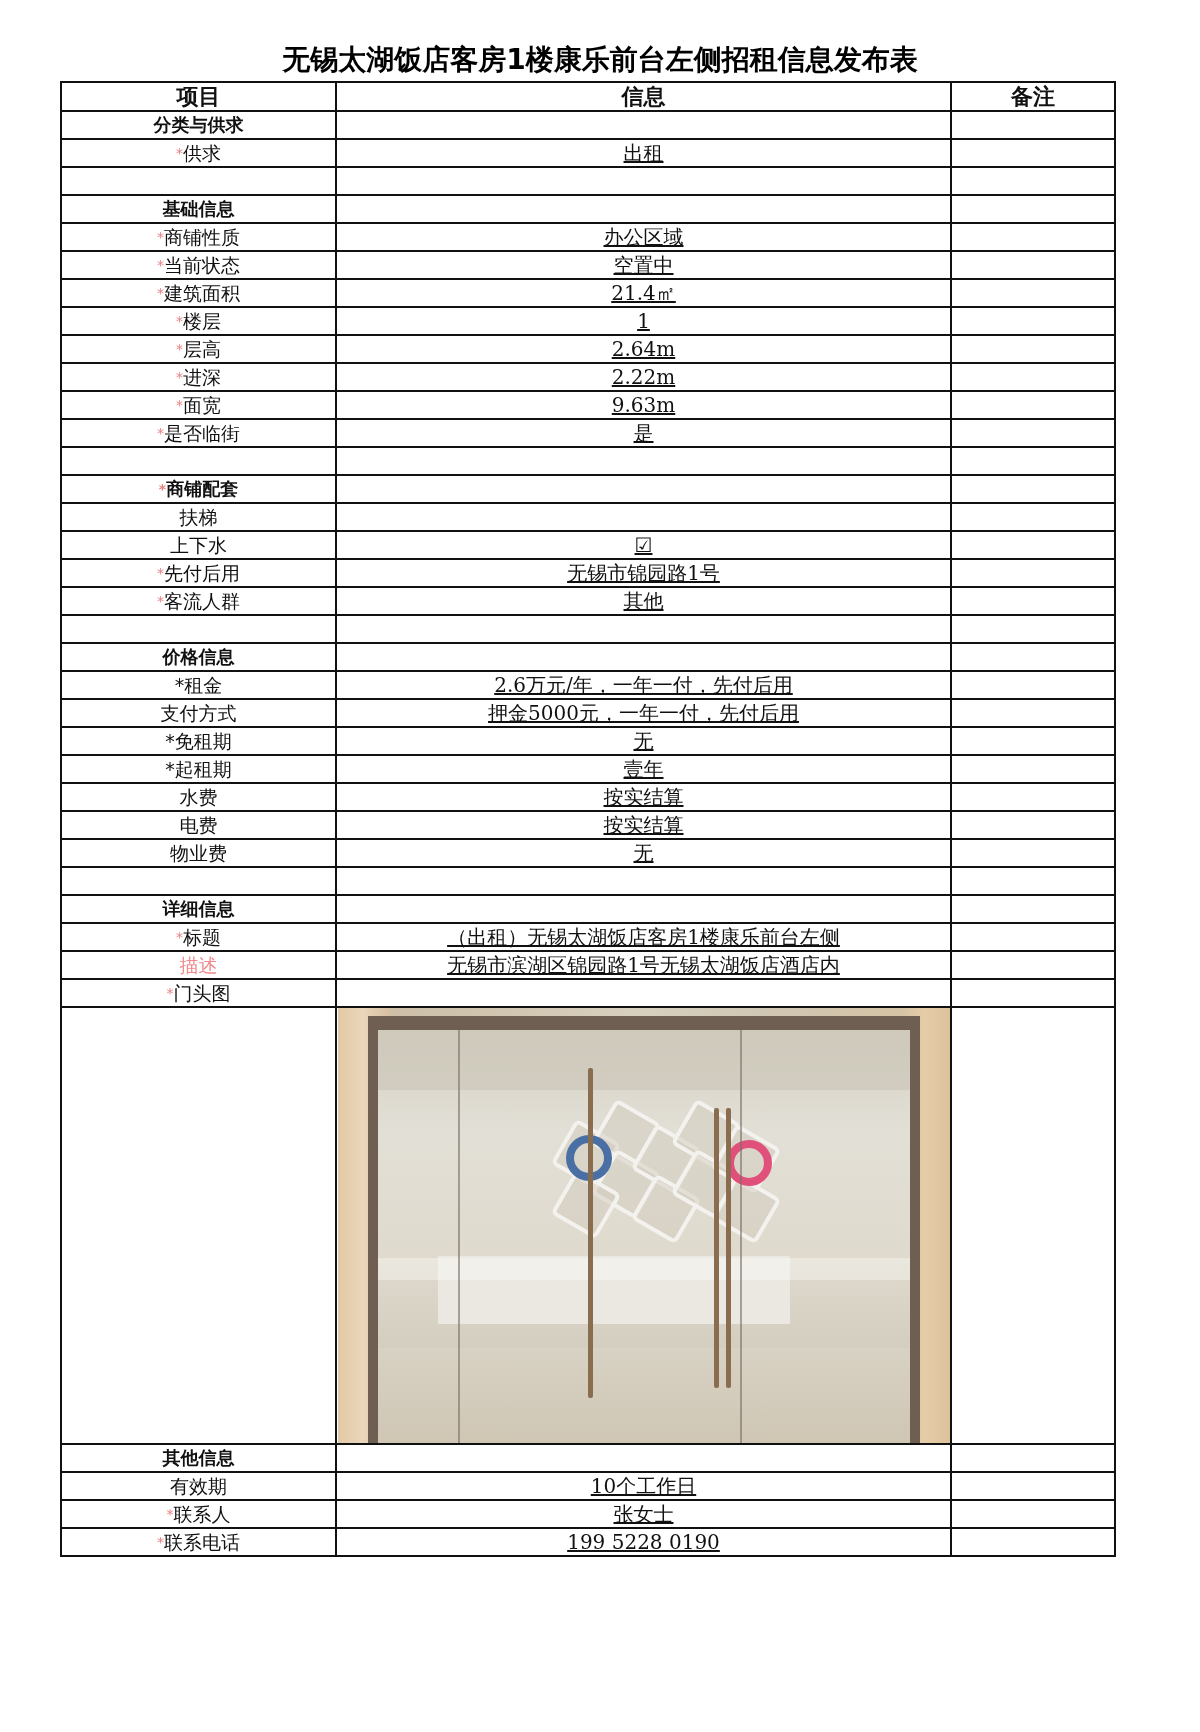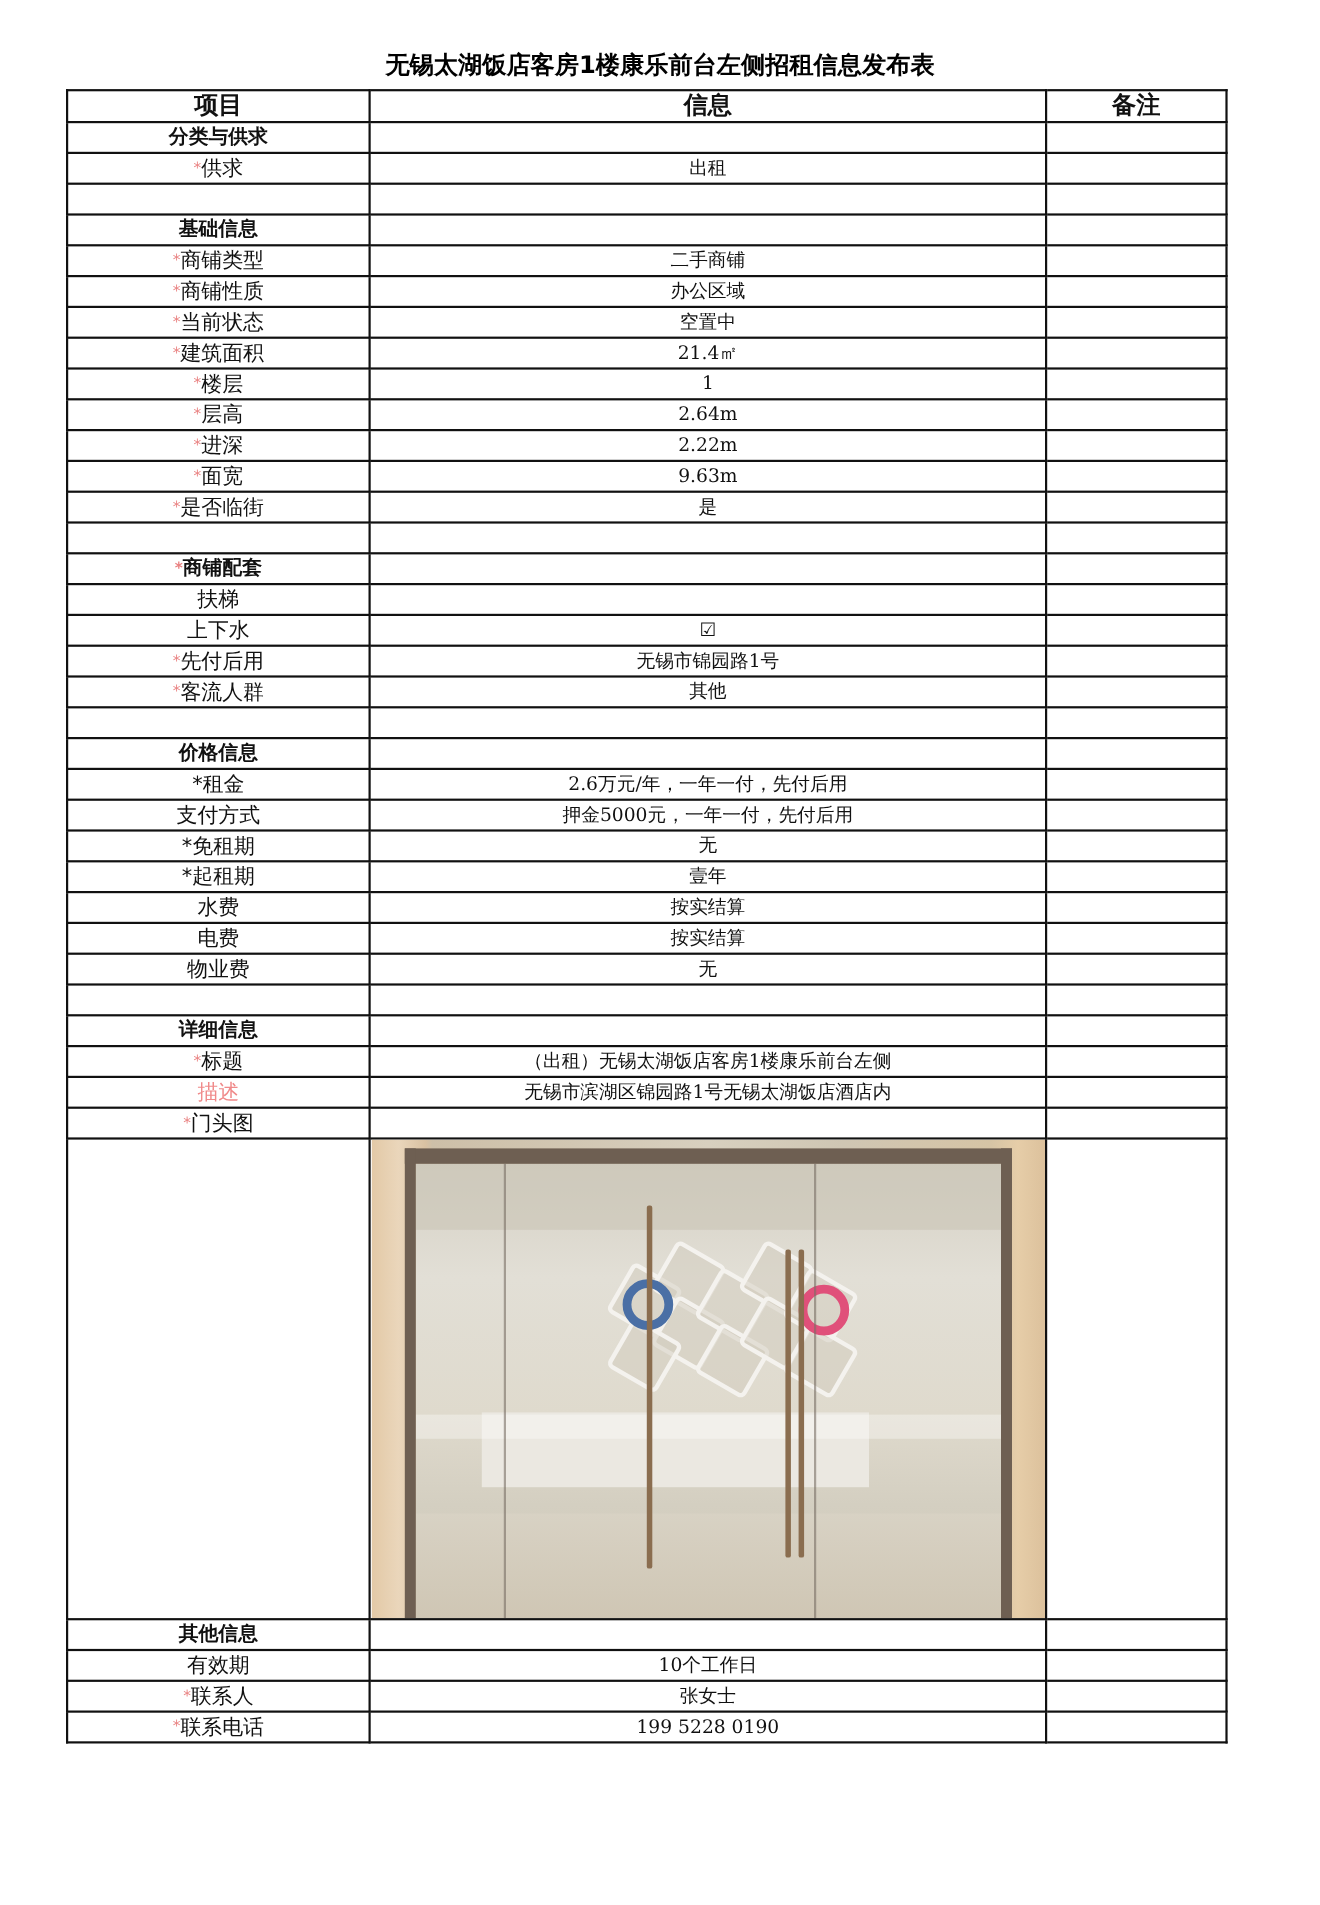--- a/index.html
+++ b/index.html
@@ -1,25 +1,25 @@
 <!DOCTYPE html>
 <html><head>
 <meta charset="utf-8">
 <style>
   html, body { margin: 0; padding: 0; background: #ffffff; }
   body { width: 1200px; height: 1732px; position: relative; overflow: hidden; font-family: "DejaVu Sans", "Liberation Sans", sans-serif; color: #111; }
-  .title { position: absolute; left: 0; top: 40px; width: 1200px; text-align: center; font-size: 22px; font-weight: bold; letter-spacing: 0px; line-height: 40px; color: #000; }
+  .title { position: absolute; left: 0; top: 40px; width: 1200px; text-align: center; font-size: 28px; font-weight: bold; letter-spacing: 0px; line-height: 40px; color: #000; }
   table.sheet { position: absolute; left: 60px; top: 81px; width: 1054px; border-collapse: collapse; table-layout: fixed; }
   table.sheet td, table.sheet th { border: 2px solid #111; padding: 0; text-align: center; vertical-align: middle; overflow: hidden; white-space: nowrap; }
   col.c1 { width: 275px; } col.c2 { width: 615px; } col.c3 { width: 164px; }
   th { font-size: 22px; font-weight: bold; height: 27px; line-height: 27px; }
   td { height: 26px; line-height: 26px; }
   td.label { font-size: 19px; font-family: "DejaVu Sans", sans-serif; }
   td.label.section { font-weight: bold; font-size: 18px; }
-  td.value { font-family: "DejaVu Serif", "Liberation Serif", serif; font-size: 17px; }
+  td.value { font-family: "DejaVu Serif", "Liberation Serif", serif; font-size: 20px; text-decoration: underline; }
   .req { color: #e98080; font-size: 14px; vertical-align: top; }
   .pink { color: #f08a8a; margin-left: 45px; }
   .big-label { font-size: 24px; }
   tr.img-row td { height: 435px; }
   .photo { position: relative; margin: 0 auto; width: 612px; height: 435px; overflow: hidden;
     background: linear-gradient(90deg, #e3c9a6 0%, #ead6bb 4%, #d9c1a2 8%, #cdbfa8 9%, #d2c7b3 30%, #d8d0bf 50%, #cfc6b3 70%, #d6c4a5 92%, #e6cda8 96%, #dcc19c 100%); }
   .photo .frame-top { position: absolute; left: 30px; right: 30px; top: 8px; height: 14px; background: #6e5f52; }
   .photo .frame-left { position: absolute; left: 30px; top: 8px; width: 10px; bottom: 0; background: #6e5f52; }
   .photo .frame-right { position: absolute; right: 30px; top: 8px; width: 10px; bottom: 0; background: #6e5f52; }
   .photo .interior { position: absolute; left: 40px; right: 40px; top: 22px; bottom: 0; background: linear-gradient(180deg, #d5d0c4 0%, #e2dfd6 25%, #dfdacd 55%, #d4cfc1 75%, #cfc7b6 100%); }
@@ -65,25 +65,20 @@
         <td class="label"><span></span></td>
         <td class="value"></td>
         <td></td>
       </tr>
       <tr>
         <td class="label section"><span>基础信息</span></td>
         <td class="value"></td>
         <td></td>
       </tr>
       <tr>
-        <td class="label"><span class="req">*</span><span>商铺类型</span></td>
-        <td class="value">二手商铺</td>
-        <td></td>
-      </tr>
-      <tr>
         <td class="label"><span class="req">*</span><span>商铺性质</span></td>
         <td class="value">办公区域</td>
         <td></td>
       </tr>
       <tr>
         <td class="label"><span class="req">*</span><span>当前状态</span></td>
         <td class="value">空置中</td>
         <td></td>
       </tr>
       <tr>

